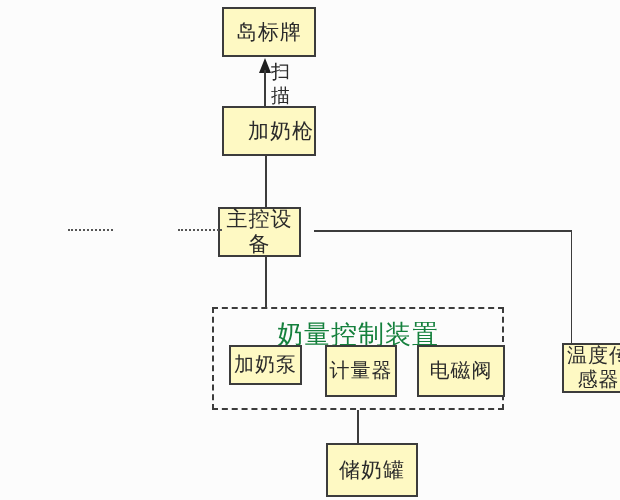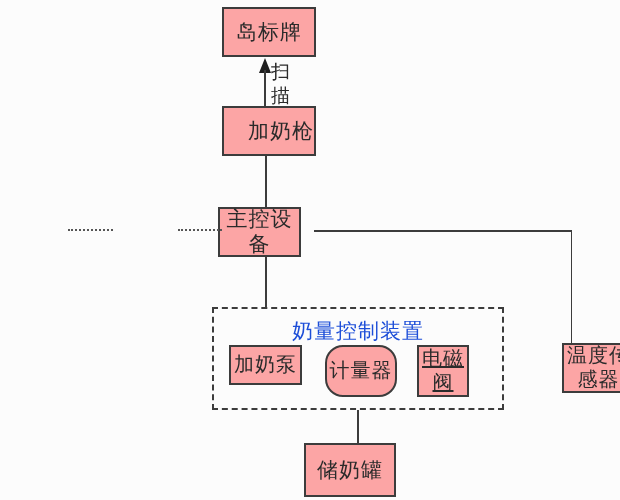--- a/index.html
+++ b/index.html
@@ -10,21 +10,21 @@
     position: relative;
     width: 620px;
     height: 500px;
     background: #fcfcfc;
     overflow: hidden;
   }
   .box {
     position: absolute;
     box-sizing: border-box;
     border: 2px solid #3c3c3c;
-    background: #fca5a5;
+    background: #fef9c3;
     display: flex;
     align-items: center;
     justify-content: center;
     text-align: center;
     color: #2b2b2b;
     font-size: 21px;
     line-height: 1.18;
     white-space: pre-line;
     letter-spacing: 1px;
   }
@@ -32,22 +32,22 @@
     position: absolute;
     box-sizing: border-box;
     border: 2px dashed #3c3c3c;
     background: transparent;
   }
   .group-title {
     position: absolute;
     width: 100%;
     top: 8px;
     text-align: center;
-    color: #1d4ed8;
-    font-size: 21px;
+    color: #15803d;
+    font-size: 26px;
     letter-spacing: 1px;
   }
   .line {
     position: absolute;
     background: #3c3c3c;
   }
   .hline { height: 1.5px; }
   .vline { width: 1.5px; }
   .dotline {
     position: absolute;
@@ -81,28 +81,28 @@
 
   <div class="box" style="left:222px; top:106px; width:94px; height:50px;padding-left:24px;">加奶枪</div>
 
 
 
   <div class="box" style="left:218px; top:207px; width:83px; height:50px;">主控设备</div>
 
   <div class="group" style="left:212px; top:307px; width:292px; height:103px;">
     <div class="group-title">奶量控制装置</div>
     <div class="box" style="left:15px; top:36px; width:73px; height:40px; font-size:20px;">加奶泵</div>
-    <div class="box" style="left:111px; top:36px; width:72px; height:52px; font-size:20px;border-radius:18px;">计量器</div>
-    <div class="box" style="left:203px; top:36px; width:52px; height:52px; font-size:20px;text-decoration:underline;">电磁阀</div>
+    <div class="box" style="left:111px; top:36px; width:72px; height:52px; font-size:20px;">计量器</div>
+    <div class="box" style="left:203px; top:36px; width:88px; height:52px; font-size:20px;">电磁阀</div>
   </div>
 
   <div class="box" style="left:562px; top:343px; width:73px; height:50px; font-size:20px;">温度传
 感器</div>
 
-  <div class="box" style="left:304px; top:443px; width:92px; height:54px;">储奶罐</div>
+  <div class="box" style="left:326px; top:443px; width:92px; height:54px;">储奶罐</div>
 
   <div class="arrowhead" style="left:259px; top:58px;"></div>
   <div class="line vline" style="left:264px; top:70px; height:36px;"></div>
   <div class="edge-label" style="left:270px; top:60px;">扫描</div>
 
   <div class="line vline" style="left:265px; top:156px; height:51px;"></div>
 
   <div class="dotline" style="left:68px; top:229px; width:45px;"></div>
 
   <div class="dotline" style="left:178px; top:229px; width:44px;"></div>

